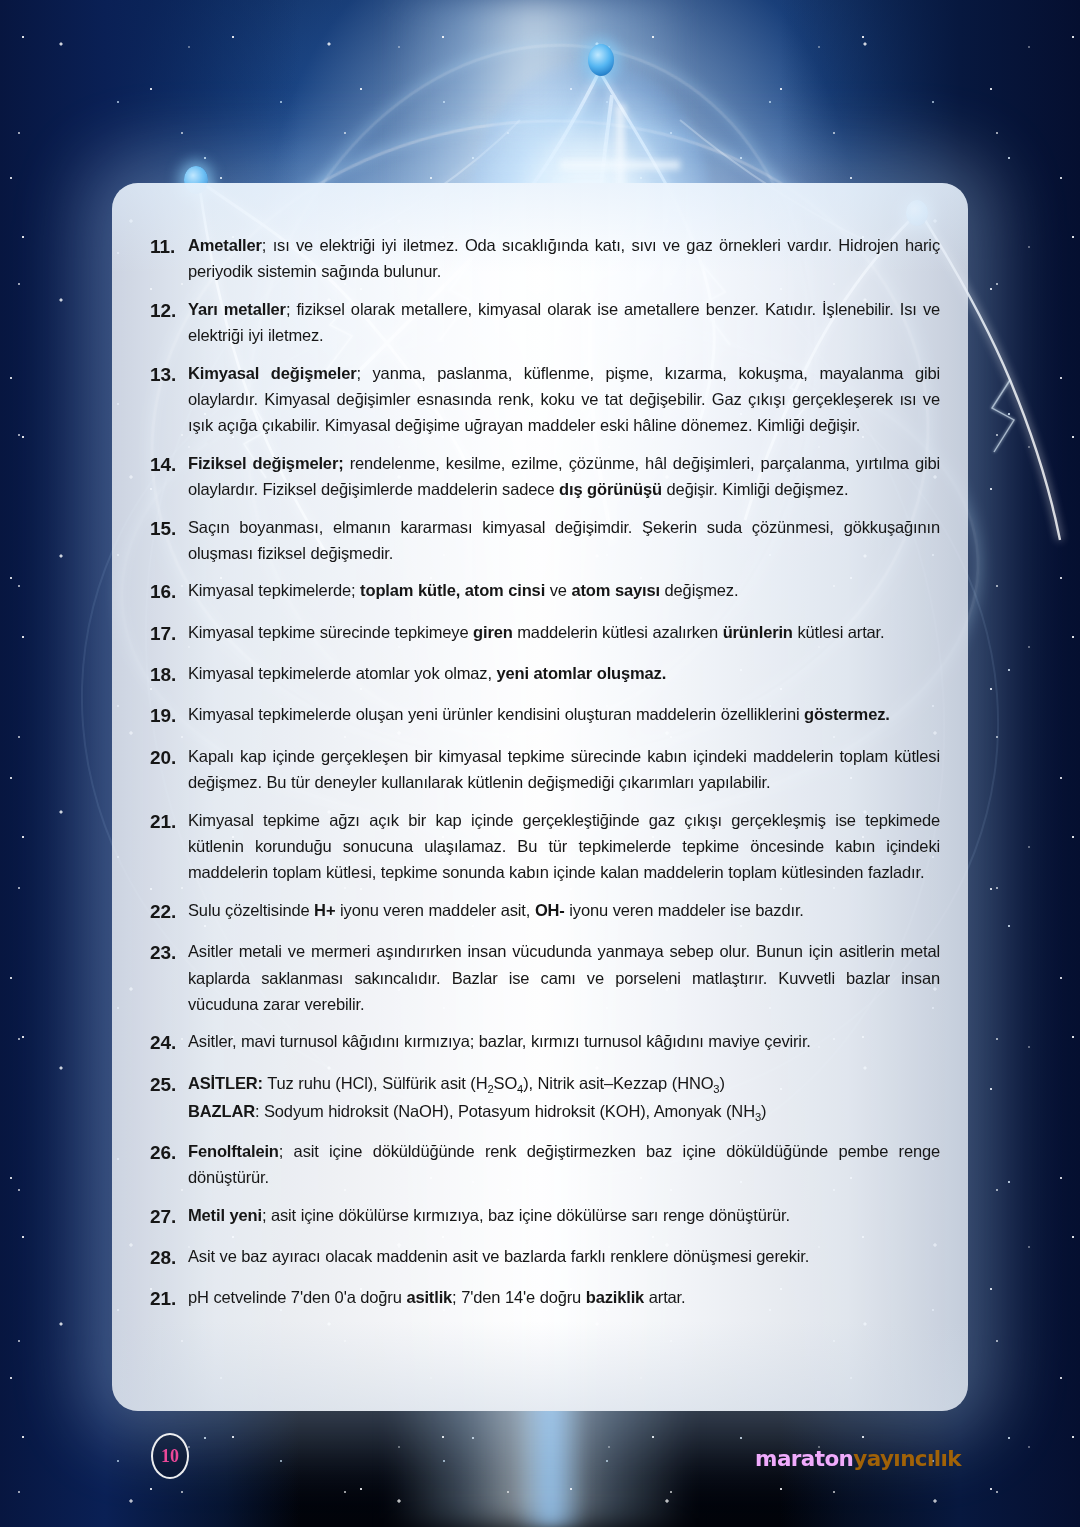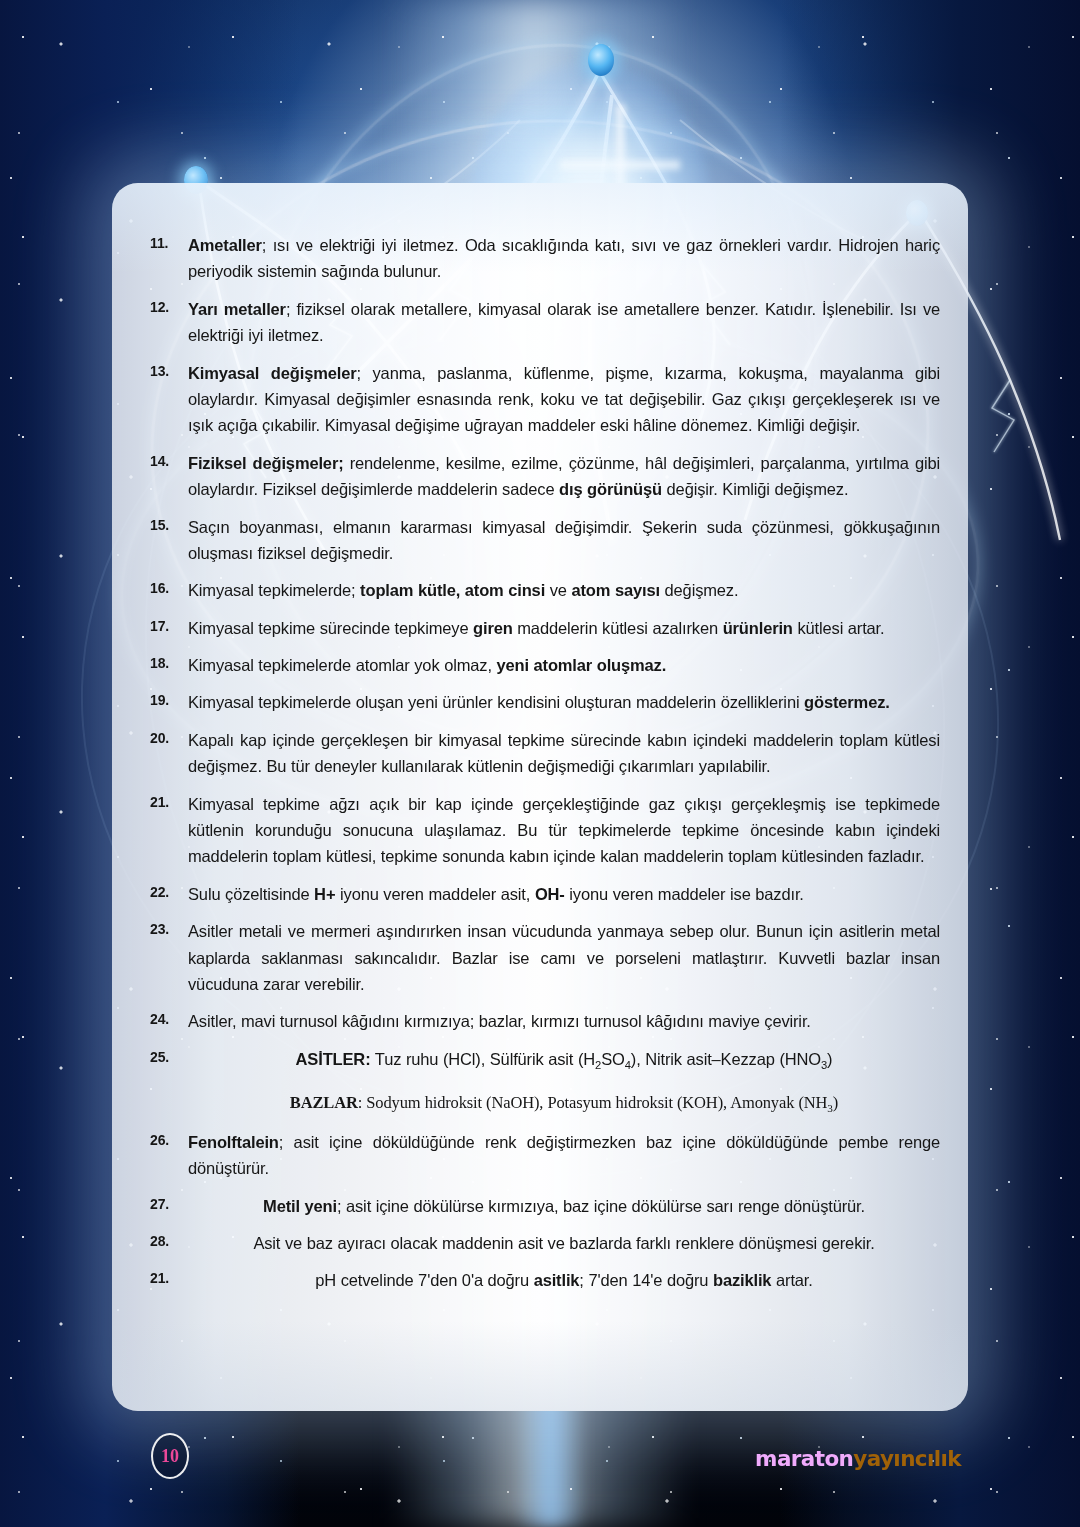--- a/index.html
+++ b/index.html
@@ -212,37 +212,37 @@
   .item {
     display: flex;
     align-items: flex-start;
     margin-bottom: 11px;
     color: #161616;
   }
   .num {
     flex: 0 0 auto;
     width: 38px;
     font-weight: bold;
-    font-size: 14px;
+    font-size: 19px;
     line-height: 1.60;
     text-align: left;
     letter-spacing: -0.1px;
   }
   .body {
     flex: 1 1 auto;
     font-size: 16.5px;
     line-height: 1.60;
     text-align: justify;
     letter-spacing: -0.15px;
     word-spacing: 0.2px;
   }
-  .body.nojust { text-align: center; }
+  .body.nojust { text-align: left; }
   .body b { font-weight: bold; }
   .sub { font-size: 0.68em; vertical-align: -0.32em; }
-  .subline { display: block; margin-top: 16px; font-family: Liberation Serif, serif; }
+  .subline { display: block; margin-top: 0; }
 
   
   .footer {
     position: absolute;
     left: 0; right: 0; bottom: 0;
     height: 118px;
   }
   .page-badge {
     position: absolute;
     left: 151px; bottom: 48px;

